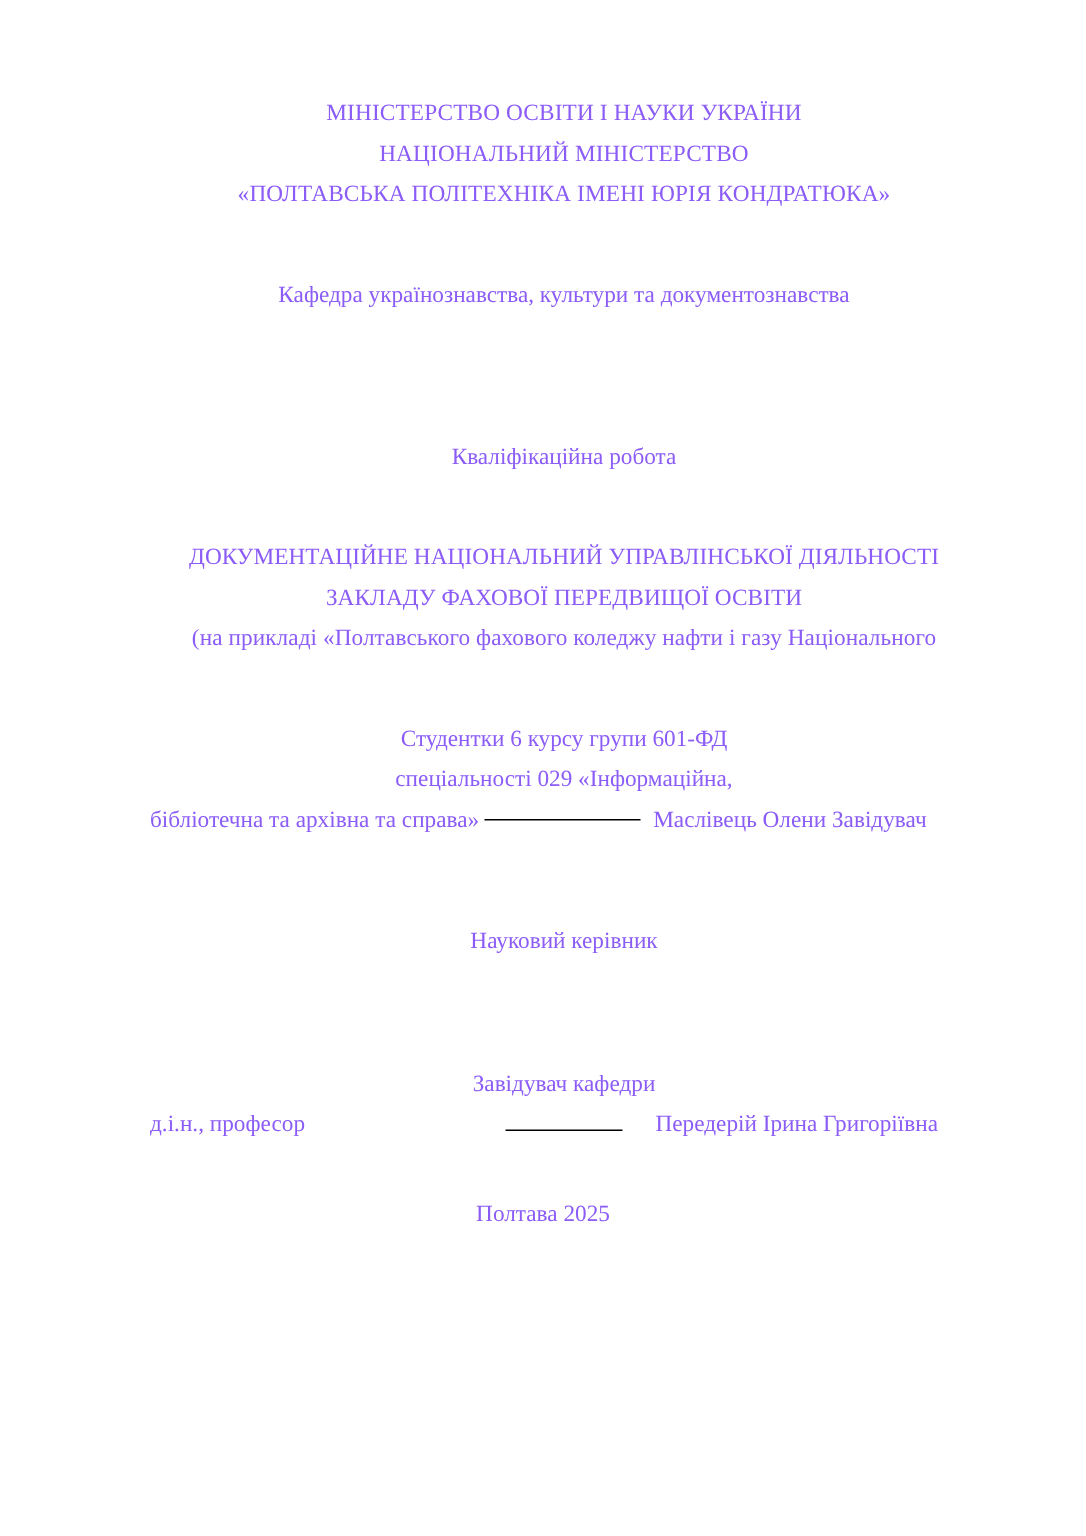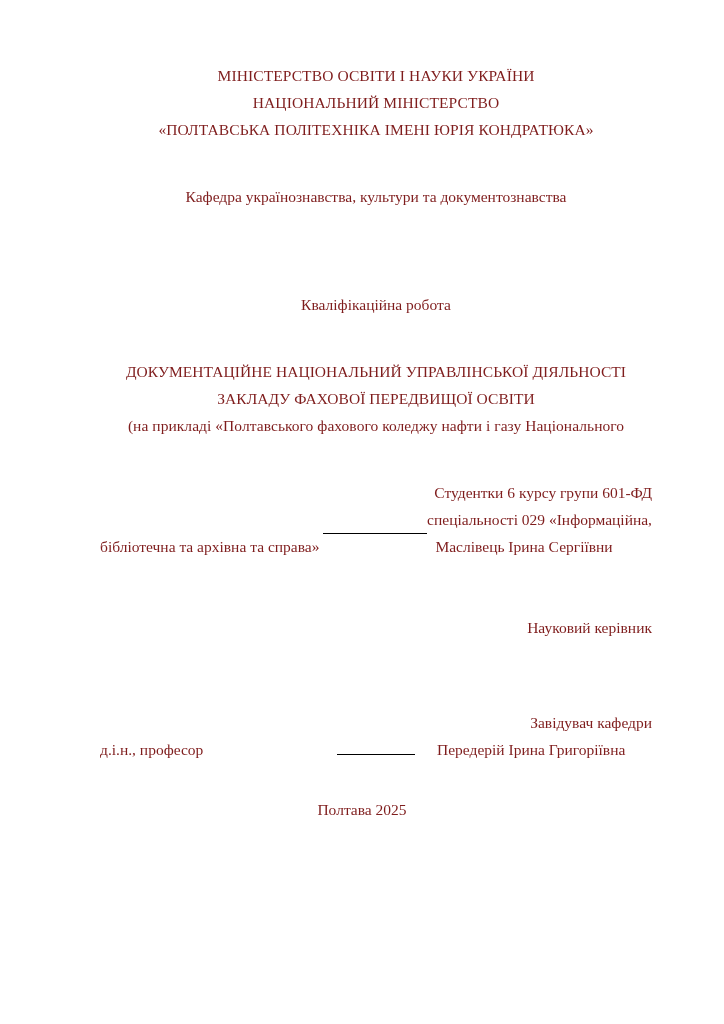--- a/index.html
+++ b/index.html
@@ -7,48 +7,48 @@
     padding: 0;
     background: #ffffff;
   }
   .page {
     position: relative;
     width: 724px;
     height: 1024px;
     background: #ffffff;
     margin: 0 auto;
     font-family: "Liberation Serif", "DejaVu Serif", serif;
-    color: #7f1d1d;
+    color: #8b5cf6;
     overflow: hidden;
   }
   .content {
     position: absolute;
     left: 100px;
     right: 72px;
     top: 62px;
   }
   .line {
     font-size: 15.5px;
     line-height: 27px;
     white-space: pre-wrap;
   }
   .center { text-align: center; }
-  .left { text-align: right; }
+  .left { text-align: center; }
   .spacer-sm { height: 14px; }
   .spacer-md { height: 27px; }
   .spacer-lg { height: 40px; }
   .spacer-xl { height: 54px; }
 
   .block-header .line { letter-spacing: 0.1px; }
 
   .title-block .line { letter-spacing: 0.05px; }
 
   .row {
     display: flex;
-    align-items: flex-start;
+    align-items: center;
     font-size: 15.5px;
     line-height: 27px;
   }
   .row .label { white-space: pre; }
   .row .rule {
     display: inline-block;
     border-bottom: 1px solid #000;
     height: 0;
   }
   .sign-rule-long { width: 104px; margin: 0 8px 0 4px; }
@@ -99,21 +99,21 @@
     </div>
 
     <div class="spacer-lg"></div>
 
     <div class="student-block">
       <div class="line left">Студентки 6 курсу групи 601-ФД</div>
       <div class="line left">спеціальності 029 «Інформаційна,</div>
       <div class="row">
         <span class="label">бібліотечна та архівна та справа»</span>
         <span class="rule sign-rule-long"></span>
-        <span class="label">Маслівець Ірина Сергіївни</span>
+        <span class="label">Маслівець Олени Завідувач</span>
       </div>
     </div>
 
     <div class="spacer-xl"></div>
 
     <div class="supervisor-block">
       <div class="line left">Науковий керівник</div>
     </div>
 
     <div class="spacer-xl"></div>

